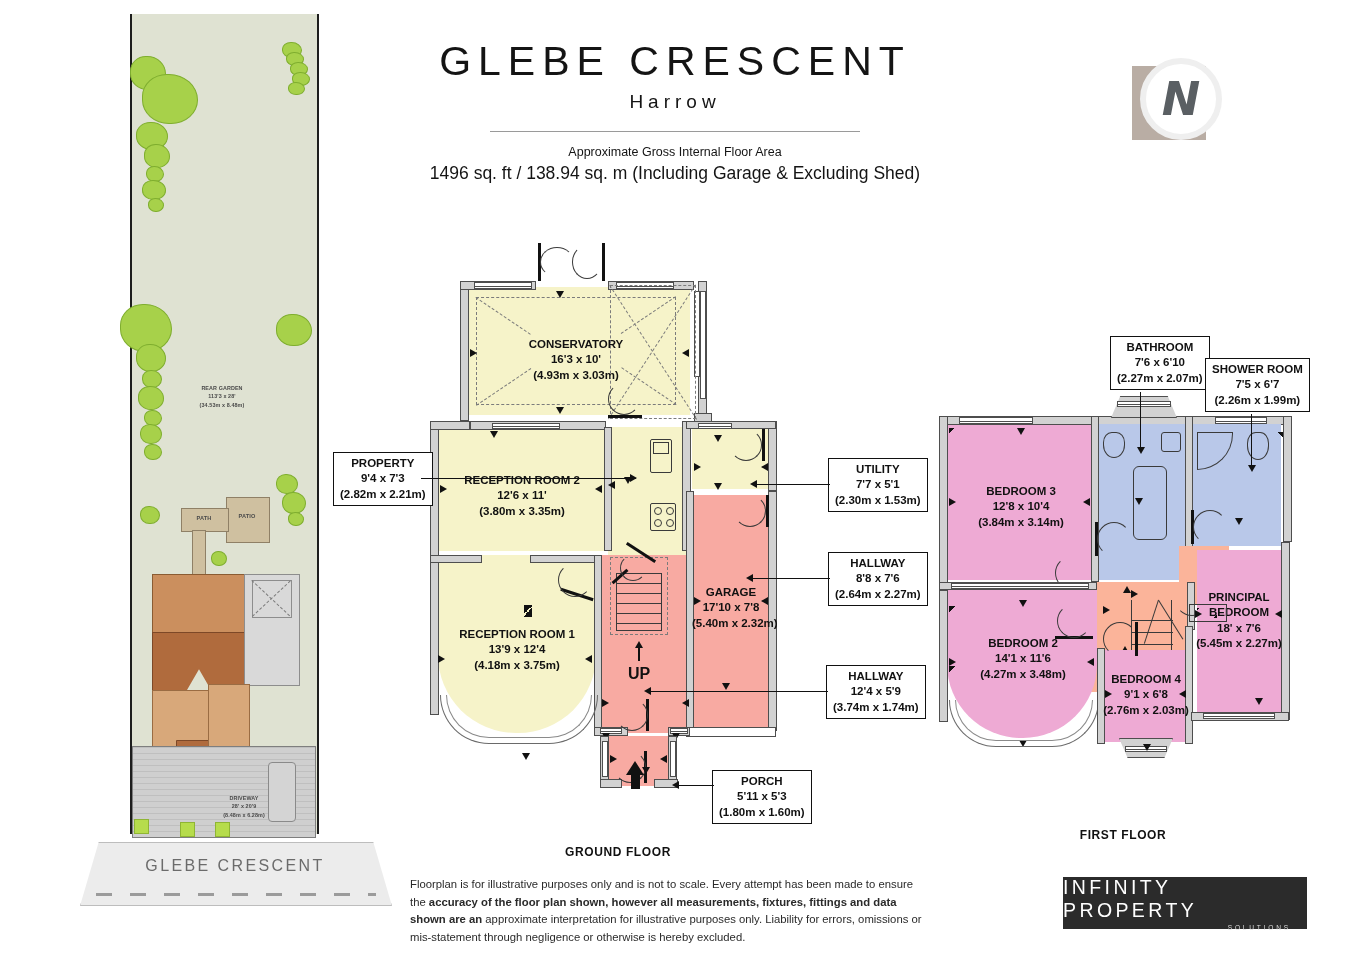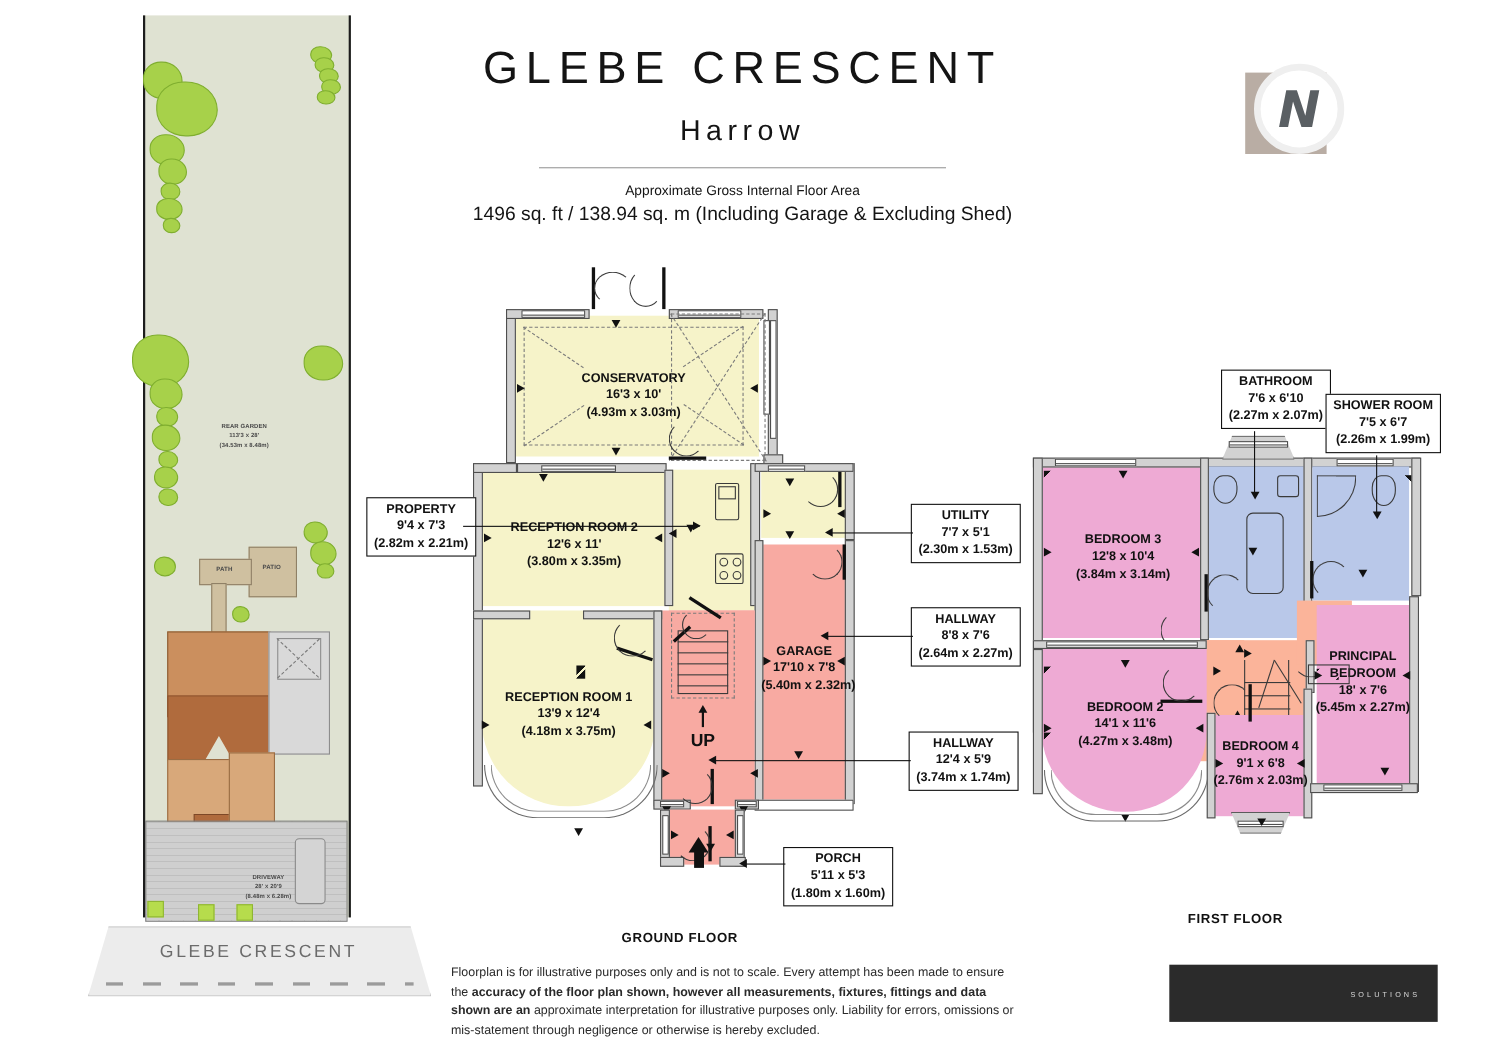--- a/index.html
+++ b/index.html
@@ -3,21 +3,21 @@
 <meta charset="utf-8">
 <style>
   html,body{margin:0;padding:0;background:#ffffff;}
   body{width:1350px;height:954px;position:relative;overflow:hidden;
        font-family:"Liberation Sans", sans-serif;color:#1a1a1a;}
 
   
   #header{position:absolute;left:400px;top:40px;width:550px;text-align:center;}
   #title{font-size:41px;letter-spacing:7px;font-weight:400;color:#141414;
          font-family:"Liberation Sans", sans-serif;line-height:1.05;}
-  #subtitle{font-size:26px;letter-spacing:5px;margin-top:20px;color:#141414;}
+  #subtitle{font-size:19px;letter-spacing:5px;margin-top:8px;color:#141414;}
   #rule{height:1px;background:#9a9a9a;margin:18px 90px 0 90px;}
   #areaCaption{font-size:12.5px;margin-top:13px;color:#141414;}
   .areaLine{font-size:17.5px;margin-top:4px;color:#141414;}
 
   
   #compass{position:absolute;left:1132px;top:58px;width:90px;height:90px;}
   #compass .shadow{position:absolute;left:0;top:8px;width:74px;height:74px;background:#b9ada4;}
   #compass .ring{position:absolute;left:8px;top:0;width:82px;height:82px;border-radius:50%;
                  background:#fff;border:6px solid #efefef;box-sizing:border-box;}
   #compass .n{position:absolute;left:8px;top:0;width:82px;height:82px;line-height:82px;
@@ -523,14 +523,15 @@
   <div>(2.26m x 1.99m)</div>
 </div>
 <div class="lead" style="left:1251px;top:414px;width:1.4px;height:52px;"></div>
 <div class="arrowD" style="left:1248px;top:465px;"></div>
 
 <div id="disclaimer">
   <span>Floorplan is for illustrative purposes only and is not to scale. Every attempt has been made to ensure the </span><b>accuracy of the floor plan shown, however all measurements, fixtures, fittings and data shown are an</b><span> approximate interpretation for illustrative purposes only. Liability for errors, omissions or mis-statement through negligence or otherwise is hereby excluded.</span>
 </div>
 
 <div id="logo">
+  <div id="logoMain">INFINITY PROPERTY</div>
   <div id="logoSub">SOLUTIONS</div>
 </div>
 
 </body></html>

